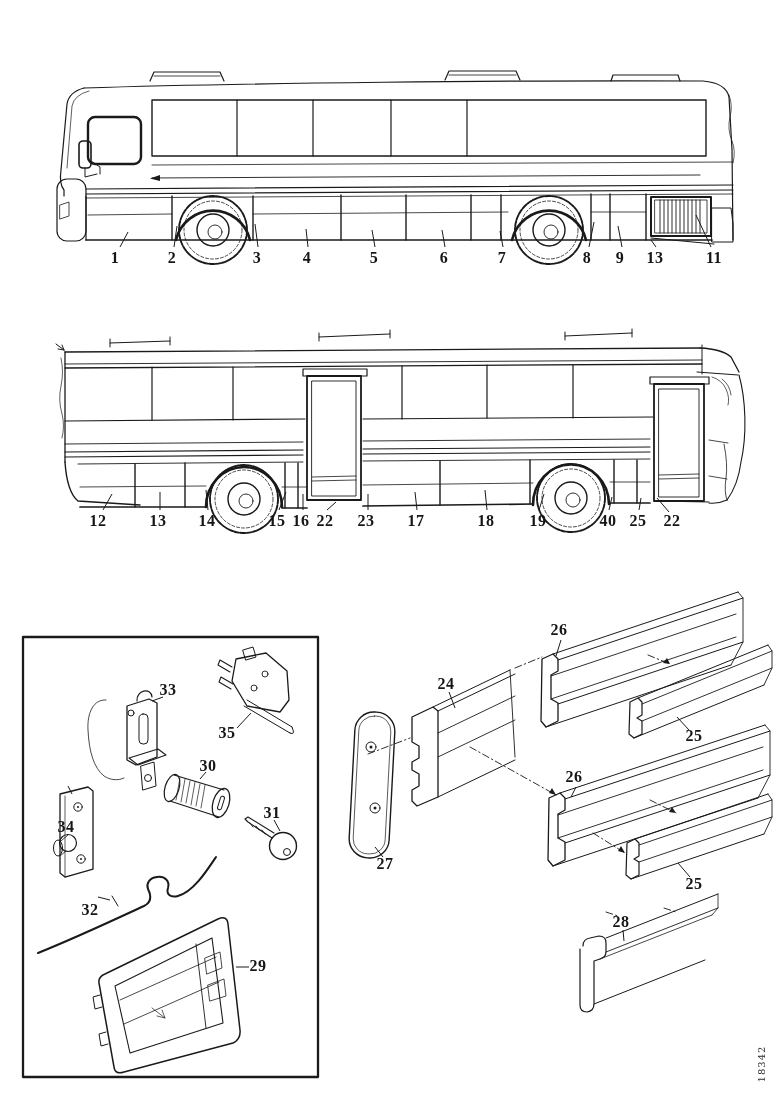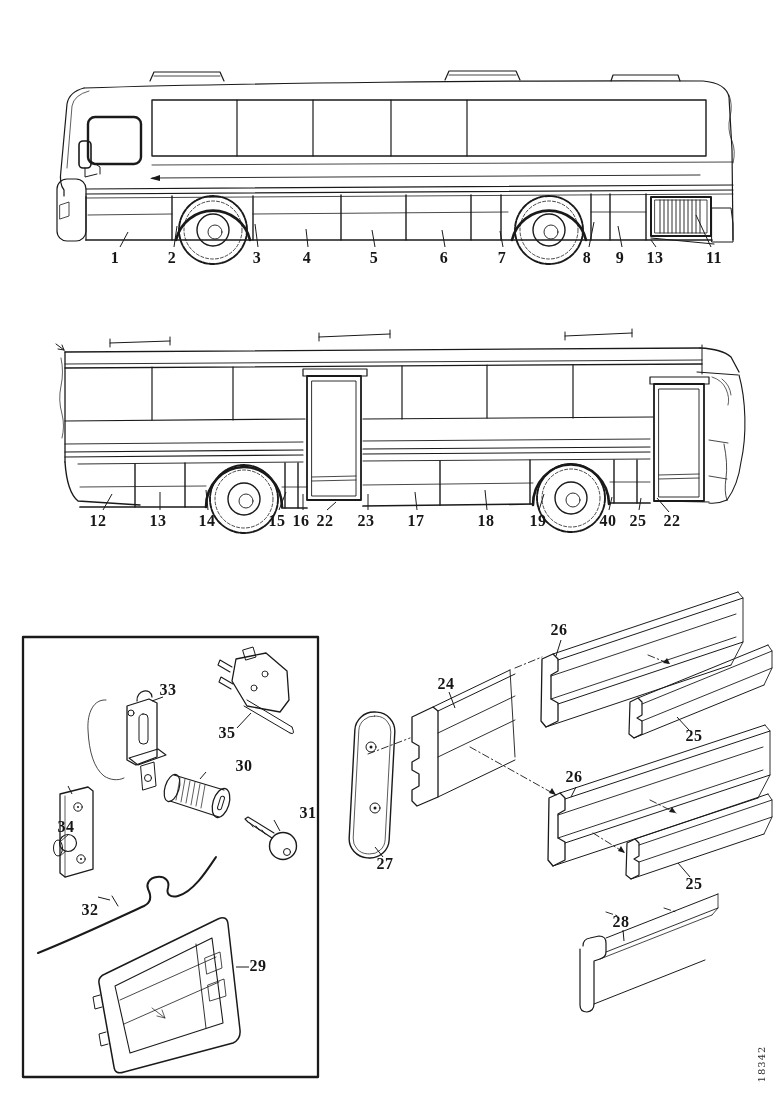--- a/index.html
+++ b/index.html
@@ -438,22 +438,22 @@
       <span class="callout" style="left: 366px; top: 521px;">23</span>
       <span class="callout" style="left: 416px; top: 521px;">17</span>
       <span class="callout" style="left: 486px; top: 521px;">18</span>
       <span class="callout" style="left: 538px; top: 521px; text-align: center;">19</span>
       <span class="callout" style="left: 608px; top: 521px;">40</span>
       <span class="callout" style="left: 638px; top: 521px;">25</span>
       <span class="callout" style="left: 672px; top: 521px;">22</span>
       <span class="callout" style="left: 168px; top: 690px;">33</span>
       <span class="callout" style="left: 227px; top: 733px;">35</span>
       <span class="callout" style="left: 66px; top: 779px; margin-top: 48px;">34</span>
-      <span class="callout" style="left: 208px; top: 766px; margin-left: 36px;">30</span>
-      <span class="callout" style="left: 272px; top: 813px; margin-left: 36px;">31</span>
+      <span class="callout" style="left: 208px; top: 766px;">30</span>
+      <span class="callout" style="left: 272px; top: 813px;">31</span>
       <span class="callout" style="left: 90px; top: 894px; margin-top: 16px;">32</span>
       <span class="callout" style="left: 258px; top: 966px;">29</span>
       <span class="callout" style="left: 446px; top: 684px;">24</span>
       <span class="callout" style="left: 559px; top: 630px;">26</span>
       <span class="callout" style="left: 694px; top: 736px;">25</span>
       <span class="callout" style="left: 385px; top: 864px;">27</span>
       <span class="callout" style="left: 574px; top: 777px;">26</span>
       <span class="callout" style="left: 694px; top: 884px;">25</span>
       <span class="callout" style="left: 621px; top: 922px;">28</span>
     </div>

